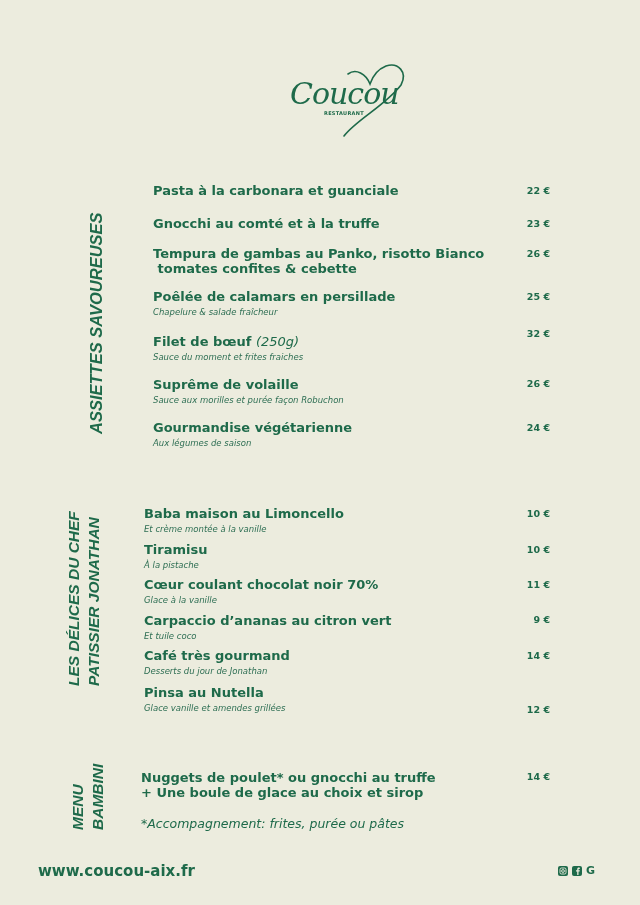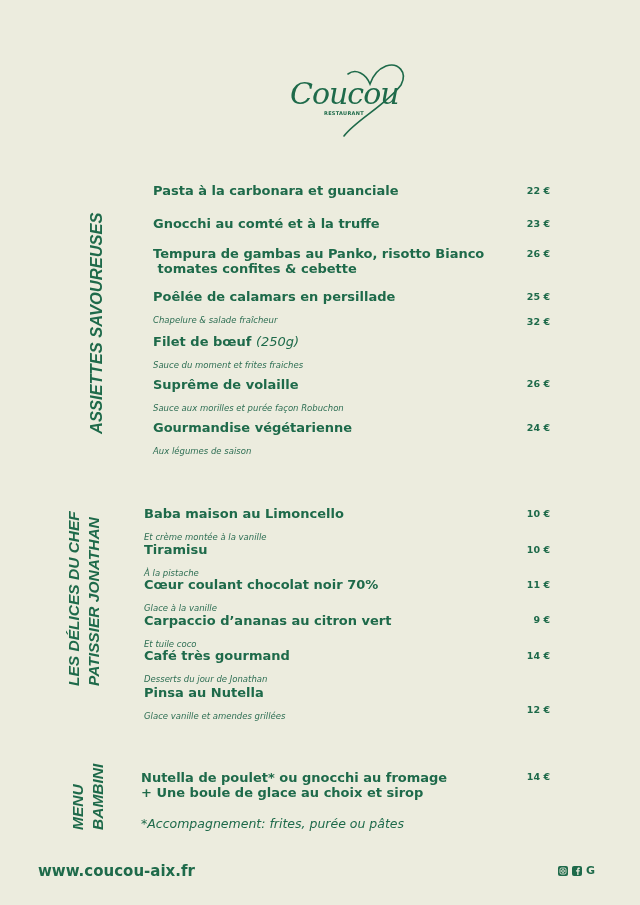--- a/index.html
+++ b/index.html
@@ -36,21 +36,21 @@
   .item { position: absolute; }
   .item-name {
     font-family: "DejaVu Sans", sans-serif;
     font-weight: bold; font-size: 13px; line-height: 15px;
     color: #1E6A4A; white-space: pre;
   }
   .item-name .it { font-weight: normal; font-style: italic; }
   .item-desc {
     font-family: "DejaVu Sans", sans-serif;
     font-style: italic; font-size: 8.5px; line-height: 12px;
-    color: #2D6E53; margin-top: 10px;
+    color: #2D6E53; margin-top: 2px;
   }
   .price {
     position: absolute; right: 90px;
     font-family: "DejaVu Sans", sans-serif;
     font-weight: bold; font-size: 9.5px;
     color: #1E6A4A; text-align: right;
   }
 
   .note {
     position: absolute; left: 141px; top: 816px;
@@ -99,21 +99,21 @@
 <div class="item" style="left:153px; top:289px;">
   <div class="item-name">Poêlée de calamars en persillade</div>
   <div class="item-desc">Chapelure &amp;  salade fraîcheur</div>
 </div>
 <div class="price" style="top:291px;">25 €</div>
 
 <div class="item" style="left:153px; top:334px;">
   <div class="item-name"><span>Filet de bœuf </span><span class="it">(250g)</span></div>
   <div class="item-desc">Sauce du moment et frites fraiches</div>
 </div>
-<div class="price" style="top:316px;">32 €</div>
+<div class="price" style="top:328px;">32 €</div>
 
 <div class="item" style="left:153px; top:377px;">
   <div class="item-name">Suprême de volaille</div>
   <div class="item-desc">Sauce aux morilles et purée façon Robuchon</div>
 </div>
 <div class="price" style="top:378px;">26 €</div>
 
 <div class="item" style="left:153px; top:420px;">
   <div class="item-name">Gourmandise végétarienne</div>
   <div class="item-desc">Aux légumes de saison</div>
@@ -160,21 +160,21 @@
   <div class="item-desc">Glace vanille et amendes grillées</div>
 </div>
 <div class="price" style="top:704px;margin-left:12px;">12 €</div>
 
 <div class="section-label" style="left:68px; top:830px; font-size:15.5px;">
   <div>MENU</div>
   <div>BAMBINI</div>
 </div>
 
 <div class="item" style="left:141px; top:770px;">
-  <div class="item-name">Nutella de poulet* ou gnocchi au fromage
+  <div class="item-name">Nuggets de poulet* ou gnocchi au truffe
 + Une boule de glace au choix et sirop</div>
 </div>
 <div class="price" style="top:771px;">14 €</div>
 
 <div class="note">*Accompagnement: frites, purée ou pâtes</div>
 
 <a class="footer-url">www.coucou-aix.fr</a>
 
 <div class="social">
   <span class="sq">

